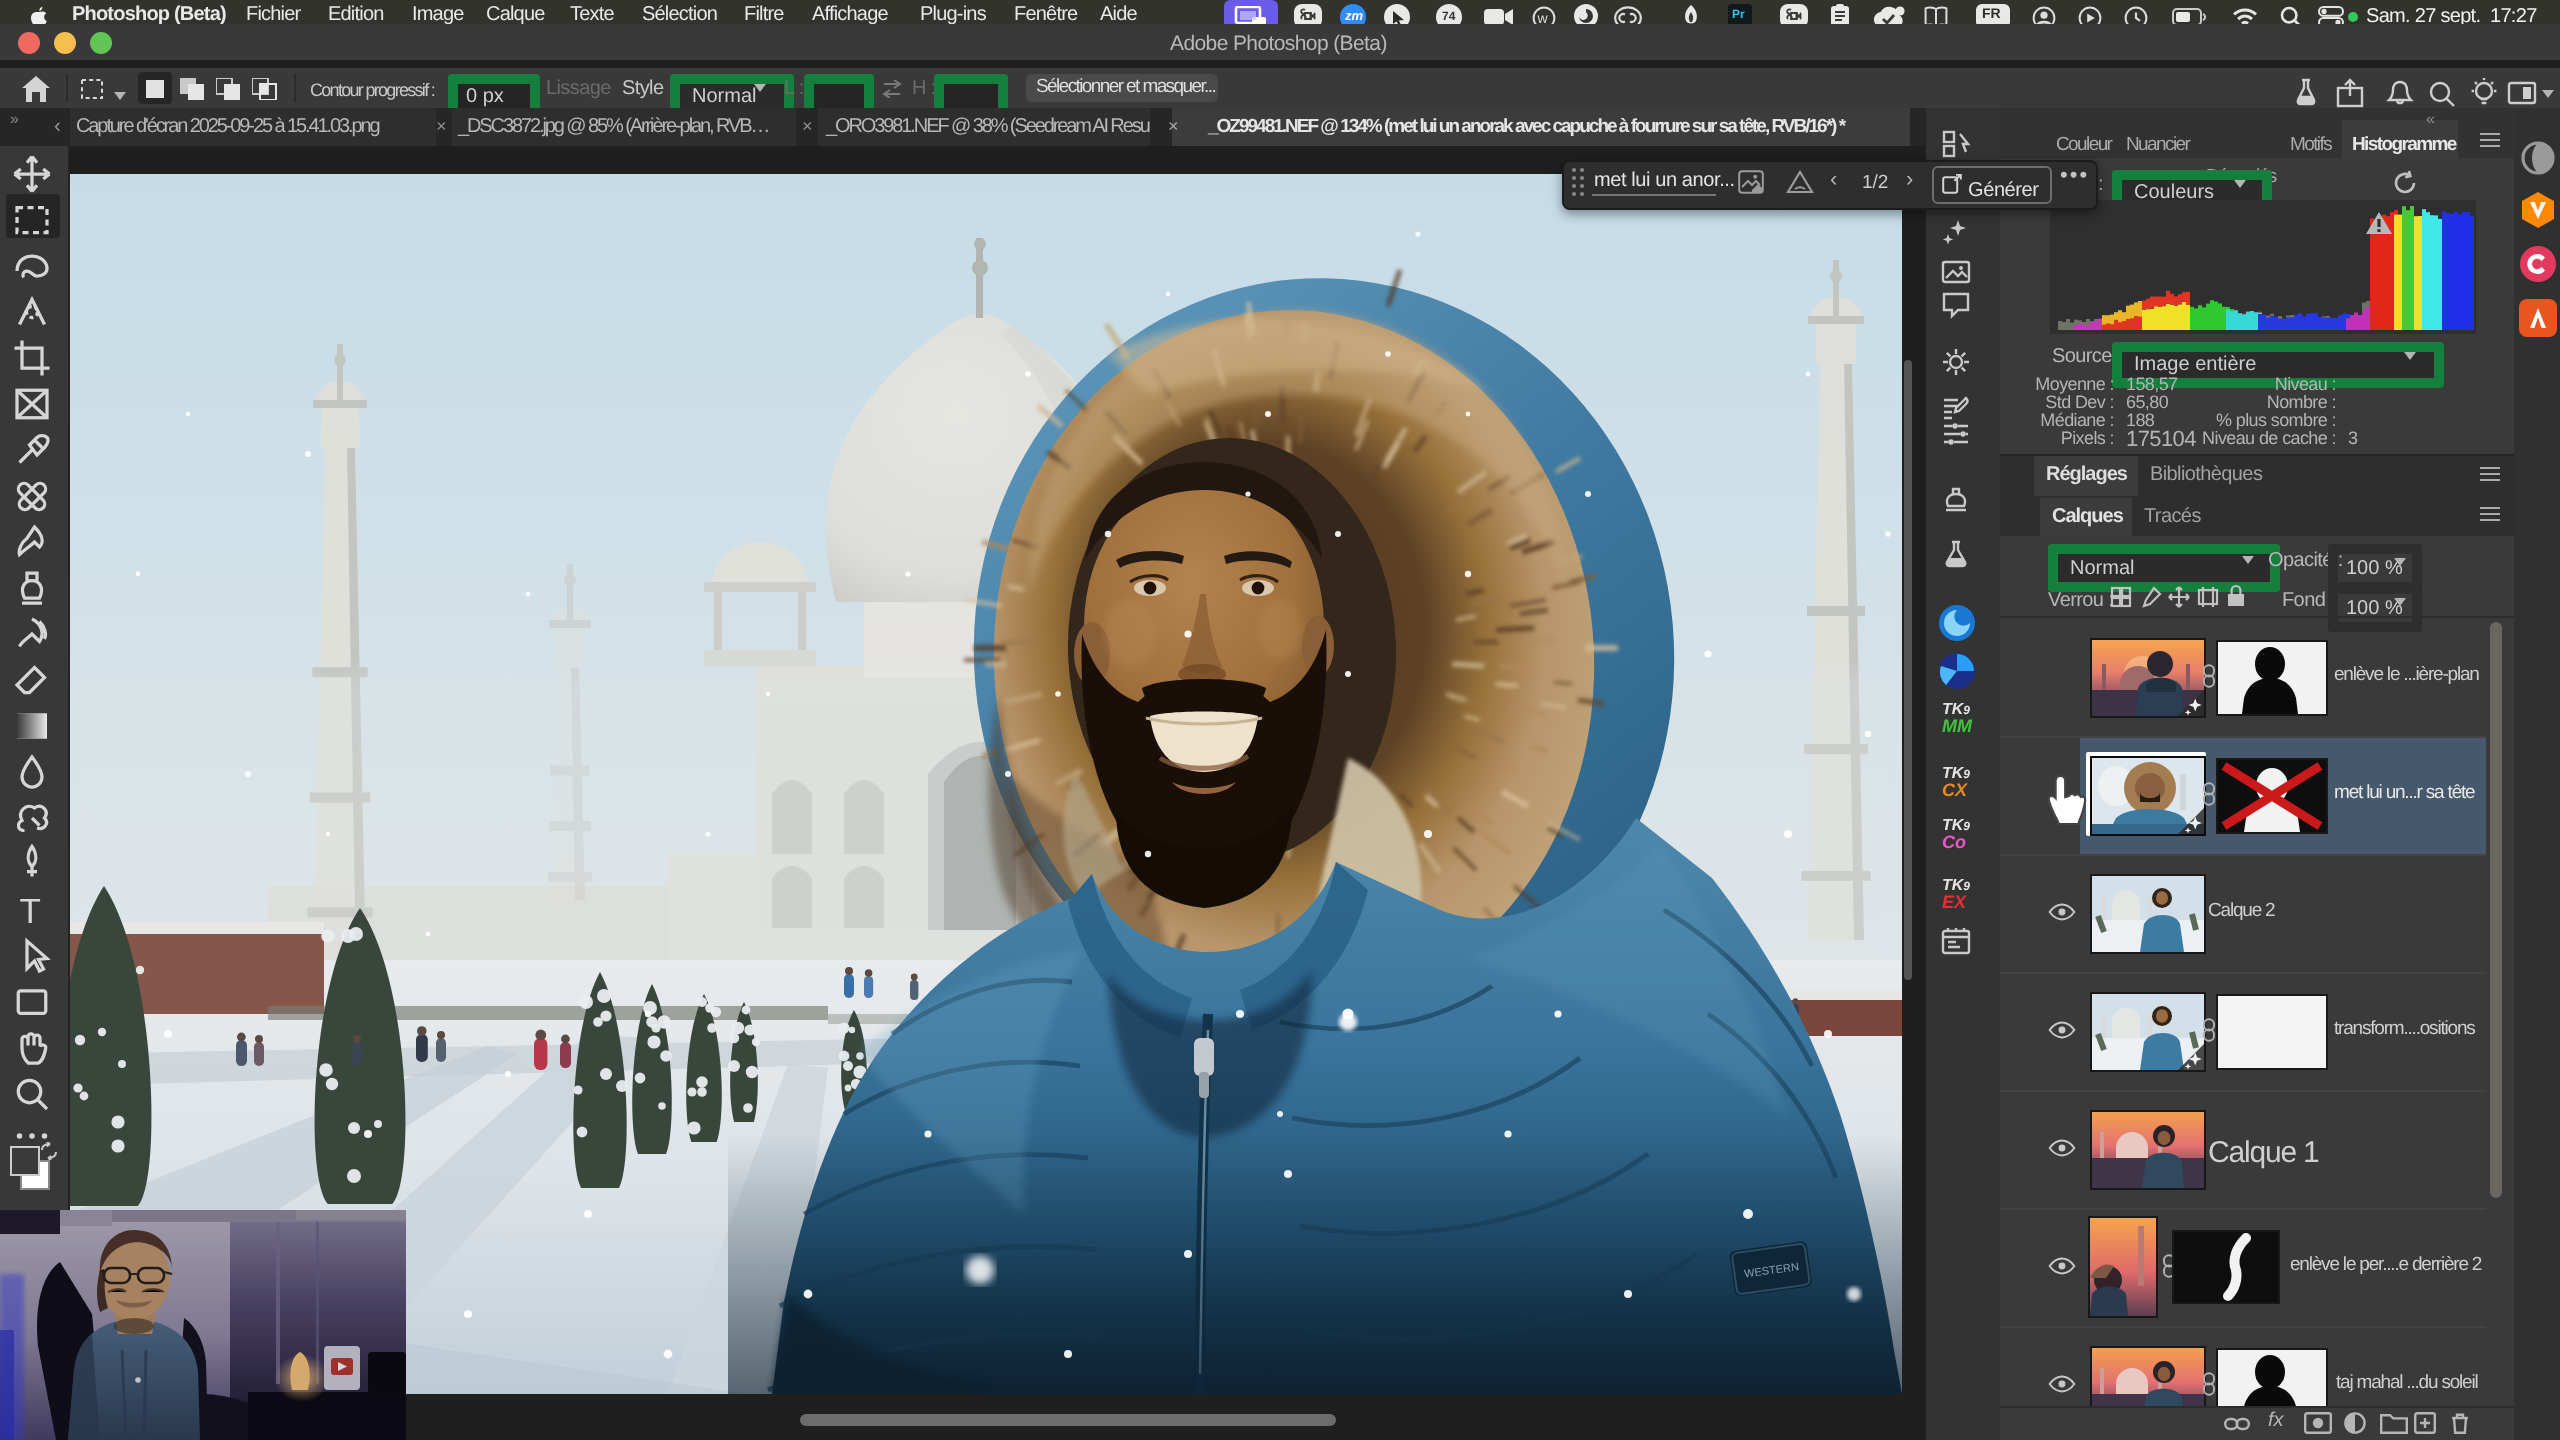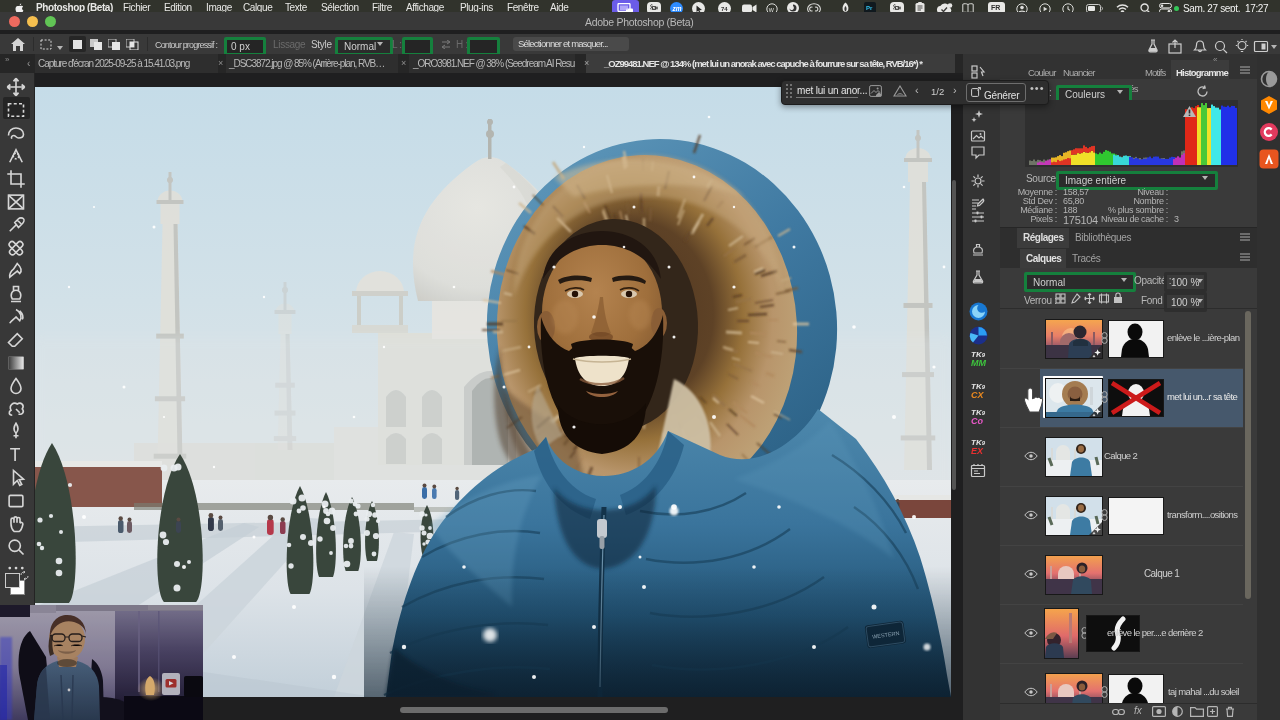--- a/index.html
+++ b/index.html
@@ -12,21 +12,21 @@
 #optionsbar{left:0;top:34px;width:1280px;height:20px;background:#393939;border-bottom:1px solid #262626;}
 #tabbar{left:0;top:54px;width:963px;height:19px;background:#262626;}
 .tab{position:absolute;top:0;height:19px;background:#2e2e2e;color:#b8b8b8;font-size:10px;overflow:hidden;}
 .tab span{white-space:nowrap;}
 .tabx{position:absolute;top:4px;color:#8f8f8f;font-size:9px;z-index:3;}
 #toolbar{left:0;top:73px;width:34px;height:647px;background:#383838;border-right:1px solid #242424;}
 .tool{position:absolute;left:6px;width:20px;height:20px;}
 #iconstrip{left:963px;top:54px;width:37px;height:666px;background:#333333;}
 #rightpanel{left:1000px;top:54px;width:257px;height:666px;background:#3a3a3a;}
 #badges{left:1257px;top:54px;width:23px;height:666px;background:#303030;}
-.dd{position:absolute;background:#2b2b2b;border:3px solid #15803d;border-radius:2px;color:#cfcfcf;font-size:10px;}
+.dd{position:absolute;background:#2b2b2b;border:5px solid #15803d;border-radius:2px;color:#cfcfcf;font-size:10px;}
 .caret{position:absolute;width:0;height:0;border-left:3px solid transparent;border-right:3px solid transparent;border-top:4px solid #b5b5b5;}
 .lbl{position:absolute;font-size:10px;color:#b5b5b5;letter-spacing:-0.3px;}
 .sep{position:absolute;width:1px;background:#2c2c2c;}
 </style>
 </head>
 <body>
 
 <div class="a" id="menubar">
   <svg class="a" style="left:14px;top:3px" width="10" height="11" viewBox="0 0 10 11">
       <path d="M7.2 0.4 C7.3 1.3 6.6 2.3 5.7 2.5 C5.5 1.6 6.3 0.6 7.2 0.4 Z M5.6 3 C6.3 3 6.9 2.6 7.7 2.8 C8.3 2.9 8.8 3.3 9.1 3.8 C8.3 4.3 8 4.9 8.1 5.8 C8.2 6.6 8.6 7.2 9.4 7.6 C9 8.6 8.3 9.8 7.4 10.3 C6.8 10.6 6.3 10.1 5.6 10.1 C4.9 10.1 4.4 10.6 3.8 10.3 C2.6 9.6 1.6 7.8 1.5 6.2 C1.4 4.6 2.3 3.3 3.6 3.1 C4.3 3 4.9 3.1 5.6 3 Z" fill="#efefef"></path>
@@ -188,21 +188,21 @@
     </div>
   <div class="caret" style="left:377px;top:8px;"></div>
   <div class="lbl" style="left:392px;top:5px;color:#6b6b6b;">L :</div>
   <div class="dd" style="left:402px;top:3px;width:25px;height:13px;background:#252525;"></div>
   <svg class="a" style="left:440px;top:6px;" width="12" height="9" viewBox="0 0 12 9">
       <path d="M2 2 H9 M7 0 L10 2 L7 4 M10 7 H3 M5 5 L2 7 L5 9" stroke="#7a7a7a" fill="none"></path>
     </svg>
   <div class="lbl" style="left:456px;top:5px;color:#6b6b6b;">H :</div>
   <div class="dd" style="left:467px;top:3px;width:27px;height:13px;background:#252525;"></div>
 
-  <div class="a" style="left:513px;top:3px;width:116px;height:14px;background:#4a4a4a;border-radius:3px;">
+  <div class="a" style="left:513px;top:3px;width:96px;height:14px;background:#4a4a4a;border-radius:3px;">
       <span style="position:absolute;left:5px;top:1px;font-size:9.5px;color:#dedede;letter-spacing:-0.8px;white-space:nowrap;">Sélectionner et masquer...</span>
     </div>
 </div>
 
 <div class="a" id="obicons" style="left:1140px;top:36px;width:140px;height:18px;">
     <svg class="a" style="left:5px;top:3px;" width="16" height="15" viewBox="0 0 16 15">
       <path d="M6 1 H10 M7 1 V5 L4 11 C3.6 12.3 4.3 13 5.3 13 H10.7 C11.7 13 12.4 12.3 12 11 L9 5 V1 M4.6 9.5 H11.4" stroke="#cecece" fill="none" stroke-width="1.2"></path>
       <path d="M4.8 10 H11.2 L12 11.6 C12.3 12.5 11.9 12.8 11 12.8 H5 C4.1 12.8 3.7 12.5 4 11.6 Z" fill="#cecece"></path>
     </svg>
     <svg class="a" style="left:27px;top:3px;" width="16" height="15" viewBox="0 0 16 15">
@@ -1340,21 +1340,21 @@
     </defs>
     <rect width="56" height="38" fill="url(#sf1)"></rect>
     <path d="M12 18 A8 8 0 0 1 28 18 L28 24 L12 24 Z" fill="#e8c8c0"></path>
     <rect x="4" y="10" width="2" height="14" fill="#caa09a"></rect>
     <rect x="33" y="10" width="2" height="14" fill="#caa09a"></rect>
     <rect x="0" y="23" width="56" height="15" fill="#403448"></rect>
     <circle cx="36" cy="12" r="5.5" fill="#2c2128"></circle>
     <ellipse cx="36" cy="13" rx="3.2" ry="3.6" fill="#8a5c3c"></ellipse>
     <path d="M25 38 L27 24 C30 19 43 19 45 25 L46 38 Z" fill="#31495e"></path>
   </svg>
-<div class="t" style="left:1104px;top:568px;font-size:10px;color:#cfcfcf;letter-spacing:-0.6px;margin-left:40px;">Calque 1</div>
+<div class="t" style="left:1104px;top:568px;font-size:15px;color:#cfcfcf;letter-spacing:-0.6px;">Calque 1</div>
 <svg class="a" style="left:1024px;top:628px" width="14" height="10" viewBox="0 0 17 12">
     <path d="M1 6 C3.5 2.6 6 1.5 8.5 1.5 C11 1.5 13.5 2.6 16 6 C13.5 9.4 11 10.5 8.5 10.5 C6 10.5 3.5 9.4 1 6 Z" stroke="#c8c8c8" fill="none" stroke-width="1.2"></path>
     <circle cx="8.5" cy="6" r="2.1" fill="#c8c8c8"></circle>
   </svg>
 <svg class="a" style="left:1044px;top:608px;border:1px solid #181818;" width="33" height="49" viewBox="0 0 33 49">
     <defs>
       <linearGradient id="sc1" x1="0" y1="0" x2="0" y2="1">
         <stop offset="0" stop-color="#f5a44c"></stop>
         <stop offset="0.55" stop-color="#e06a6a"></stop>
         <stop offset="1" stop-color="#5c3e52"></stop>
@@ -1367,21 +1367,21 @@
     <path d="M0 30 C3 24 8 22 12 24 L8 30 Z" fill="#7c5844"></path>
   </svg>
 <svg class="a" style="left:1081px;top:627px" width="7" height="12" viewBox="0 0 7 12">
     <rect x="1" y="0.6" width="5" height="5.6" rx="2.4" stroke="#b0b0b0" fill="none"></rect>
     <rect x="1" y="5.8" width="5" height="5.6" rx="2.4" stroke="#b0b0b0" fill="none"></rect>
   </svg>
 <svg class="a" style="left:1086px;top:615px;border:1px solid #181818;" width="52" height="35" viewBox="0 0 52 35">
     <rect width="52" height="35" fill="#0e0e0e"></rect>
     <path d="M36 3 C31 8 29 14 31 19 C32 24 30 29 27 32" stroke="#f2f2f2" stroke-width="5" fill="none" stroke-linecap="round"></path>
   </svg>
-<div class="t" style="left:1107px;top:627px;font-size:9.5px;color:#cfcfcf;letter-spacing:-0.6px;">enlève le per....e derrière 2</div>
+<div class="t" style="left:1145px;top:627px;font-size:9.5px;color:#cfcfcf;letter-spacing:-0.6px;">enlève le per....e derrière 2</div>
 <svg class="a" style="left:1024px;top:687px" width="14" height="10" viewBox="0 0 17 12">
     <path d="M1 6 C3.5 2.6 6 1.5 8.5 1.5 C11 1.5 13.5 2.6 16 6 C13.5 9.4 11 10.5 8.5 10.5 C6 10.5 3.5 9.4 1 6 Z" stroke="#c8c8c8" fill="none" stroke-width="1.2"></path>
     <circle cx="8.5" cy="6" r="2.1" fill="#c8c8c8"></circle>
   </svg>
 <svg class="a" style="left:1045px;top:673px;border:1px solid #181818;" width="56" height="38" viewBox="0 0 56 38">
     <defs>
       <linearGradient id="sf7" x1="0" y1="0" x2="0" y2="1">
         <stop offset="0" stop-color="#f2a04e"></stop>
         <stop offset="0.45" stop-color="#e4716f"></stop>
         <stop offset="0.75" stop-color="#7c4a5c"></stop>

